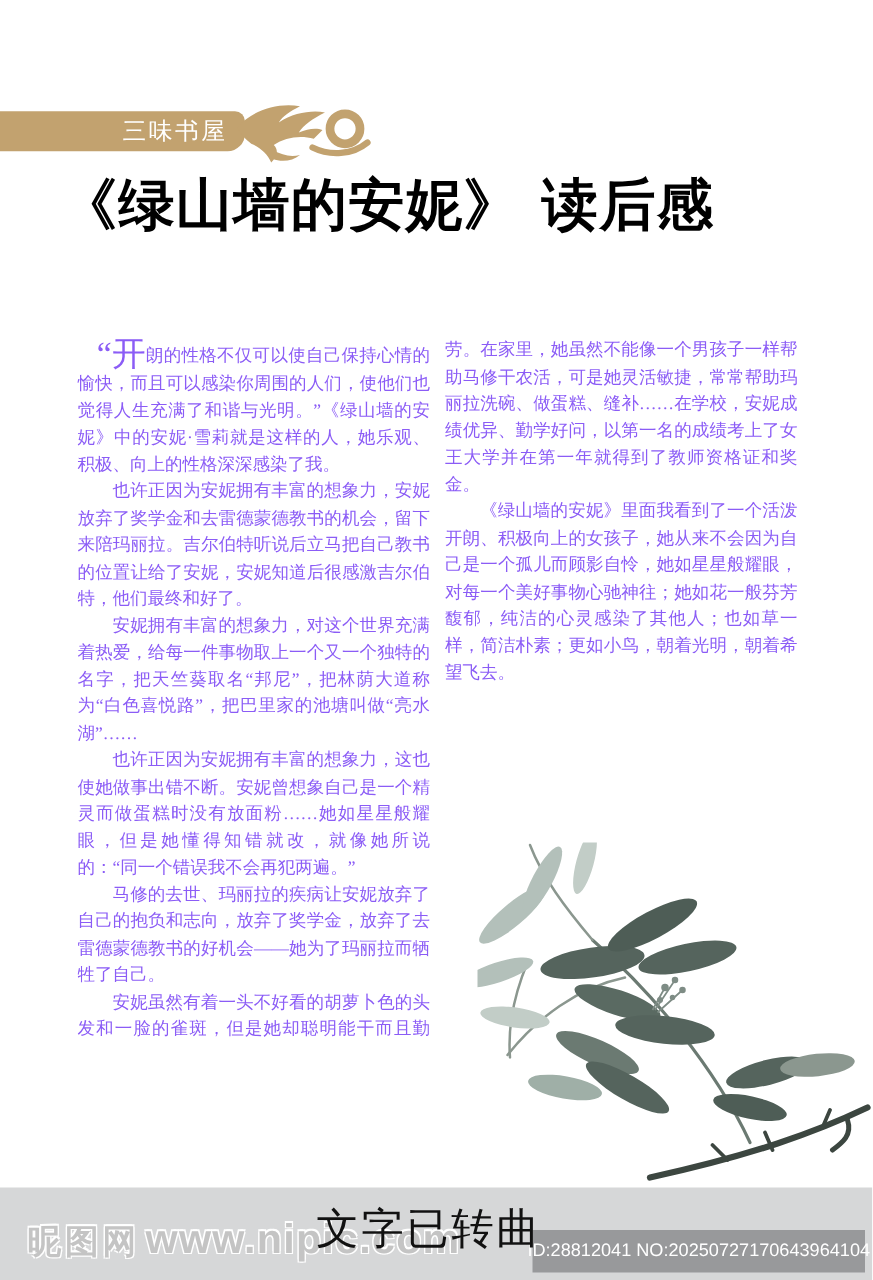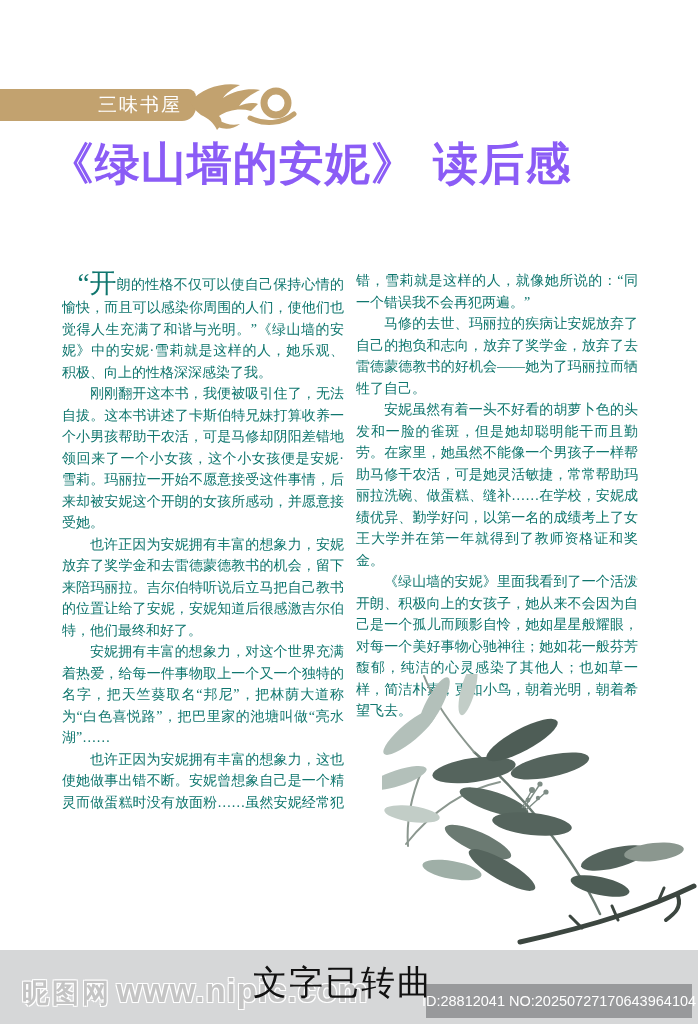--- a/index.html
+++ b/index.html
@@ -36,39 +36,39 @@
     left: 188px; top: 80px;
     width: 112px; height: 52px;
   }
 
   
   .page-title {
     position: absolute;
     left: 0; top: 134px;
     width: 620px;
     text-align: center;
-    color: #8b5cf6;
+    color: #000000;
     font-size: 45px;
     font-weight: bold;
     font-family: "DejaVu Serif", serif;
     letter-spacing: 1px;
     white-space: nowrap;
   }
 
   
   .article {
     position: absolute;
     left: 62px; top: 270px;
     width: 576px; height: 582px;
     column-count: 2;
     column-gap: 12px;
     column-fill: auto;
     font-size: 14px;
     line-height: 21.5px;
-    color: #0f766e;
+    color: #8b5cf6;
     text-align: justify;
     overflow: hidden;
   }
   .para { text-indent: 2em; }
   .para.first { text-indent: 1.1em; }
   .lead-quote, .lead-char {
     font-size: 27px;
     line-height: 1;
     vertical-align: -3px;
     font-weight: 500;
@@ -136,24 +136,23 @@
     <path fill="#c2a26f" d="M2 22 C14 8 34 2 52 5 C44 9 38 13 35 18 C47 10 62 8 72 10 C62 15 55 20 51 26 C58 23 65 22 70 24 L63 31 C52 28 40 30 31 36 C35 40 34 45 29 50 C26 43 20 38 13 35 C8 31 4 27 2 22 Z"></path>
     <path fill="#c2a26f" d="M30 40 C38 44 44 46 52 44 C46 49 37 50 30 47 Z"></path>
     <circle cx="88" cy="23" r="12" fill="none" stroke="#c2a26f" stroke-width="7"></circle>
     <path fill="none" stroke="#c2a26f" stroke-width="5" stroke-linecap="round" d="M62 38 C76 45 94 44 106 34"></path>
   </svg>
 
   <div class="page-title">《绿山墙的安妮》 读后感</div>
 
   <div class="article">
       <p class="para first"><span class="lead-quote">“</span><span class="lead-char">开</span>朗的性格不仅可以使自己保持心情的愉快，而且可以感染你周围的人们，使他们也觉得人生充满了和谐与光明。”《绿山墙的安妮》中的安妮·雪莉就是这样的人，她乐观、积极、向上的性格深深感染了我。</p>
-      <p class="para">刚刚翻开这本书，我便被吸引住了，无法自拔。这本书讲述了卡斯伯特兄妹打算收养一个小男孩帮助干农活，可是马修却阴阳差错地领回来了一个小女孩，这个小女孩便是安妮·雪莉。玛丽拉一开始不愿意接受这件事情，后来却被安妮这个开朗的女孩所感动，并愿意接受她。</p>
       <p class="para">也许正因为安妮拥有丰富的想象力，安妮放弃了奖学金和去雷德蒙德教书的机会，留下来陪玛丽拉。吉尔伯特听说后立马把自己教书的位置让给了安妮，安妮知道后很感激吉尔伯特，他们最终和好了。</p>
       <p class="para">安妮拥有丰富的想象力，对这个世界充满着热爱，给每一件事物取上一个又一个独特的名字，把天竺葵取名“邦尼”，把林荫大道称为“白色喜悦路”，把巴里家的池塘叫做“亮水湖”……</p>
-      <p class="para">也许正因为安妮拥有丰富的想象力，这也使她做事出错不断。安妮曾想象自己是一个精灵而做蛋糕时没有放面粉……虽然安妮经常犯错，雪莉就是这样的人，就像她所说的：“同一个错误我不会再犯两遍。”</p>
+      <p class="para">也许正因为安妮拥有丰富的想象力，这也使她做事出错不断。安妮曾想象自己是一个精灵而做蛋糕时没有放面粉……她如星星般耀眼，但是她懂得知错就改，就像她所说的：“同一个错误我不会再犯两遍。”</p>
       <p class="para">马修的去世、玛丽拉的疾病让安妮放弃了自己的抱负和志向，放弃了奖学金，放弃了去雷德蒙德教书的好机会——她为了玛丽拉而牺牲了自己。</p>
       <p class="para">安妮虽然有着一头不好看的胡萝卜色的头发和一脸的雀斑，但是她却聪明能干而且勤劳。在家里，她虽然不能像一个男孩子一样帮助马修干农活，可是她灵活敏捷，常常帮助玛丽拉洗碗、做蛋糕、缝补……在学校，安妮成绩优异、勤学好问，以第一名的成绩考上了女王大学并在第一年就得到了教师资格证和奖金。</p>
       <p class="para">《绿山墙的安妮》里面我看到了一个活泼开朗、积极向上的女孩子，她从来不会因为自己是一个孤儿而顾影自怜，她如星星般耀眼，对每一个美好事物心驰神往；她如花一般芬芳馥郁，纯洁的心灵感染了其他人；也如草一样，简洁朴素；更如小鸟，朝着光明，朝着希望飞去。</p>
     </div>
 
   <svg class="plant" viewBox="0 0 316 278">
 
     <path fill="none" stroke="#3c4640" stroke-width="5" stroke-linecap="round" d="M312 212 C270 232 220 250 138 268"></path>
     <path fill="none" stroke="#3c4640" stroke-width="3" stroke-linecap="round" d="M200 254 L188 242 M236 246 L230 232 M276 228 L282 214"></path>
     <path fill="none" stroke="#3c4640" stroke-width="4" stroke-linecap="round" d="M296 222 C300 234 292 240 284 246"></path>

